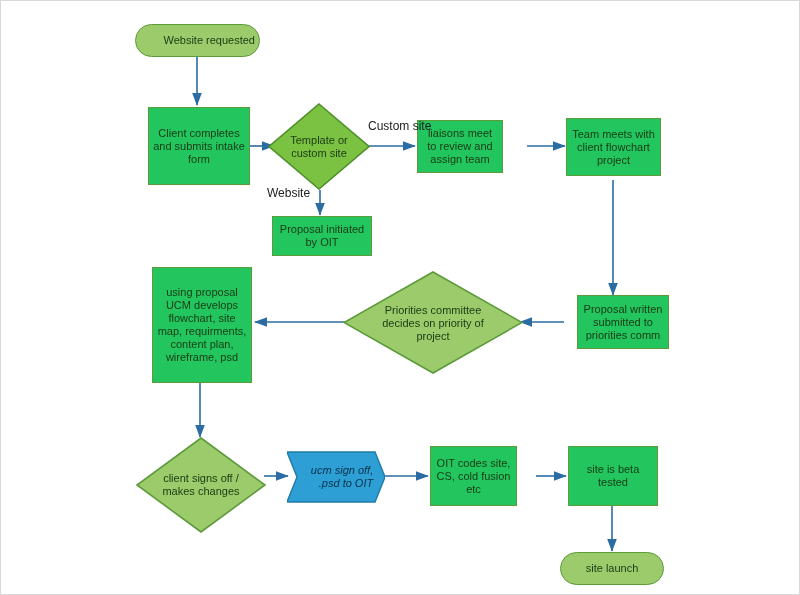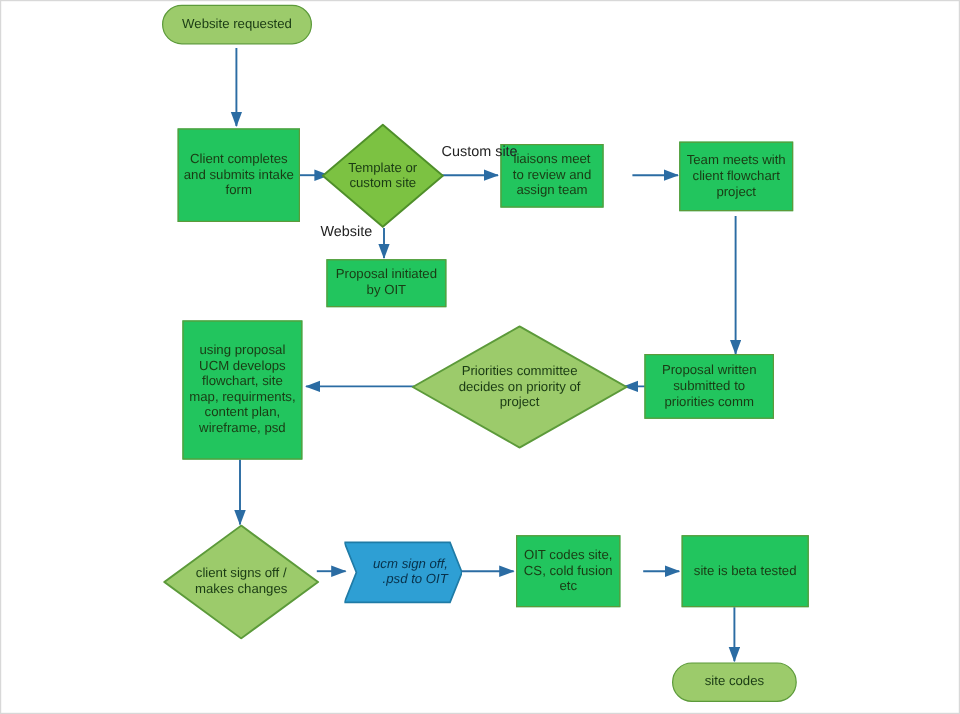--- a/index.html
+++ b/index.html
@@ -125,21 +125,21 @@
       <path d="M264,476 L288,476"></path>
 
       <path d="M385,476 L428,476"></path>
 
       <path d="M536,476 L566,476"></path>
 
       <path d="M612,506 L612,551"></path>
     </g>
   </svg>
 
-  <div class="node terminator" style="left:135px; top:4px; width:125px; height:33px;">
+  <div class="node terminator" style="left:135px; top:24px; width:125px; height:33px;justify-content:flex-end;">
     <span>Website requested</span>
   </div>
 
   <div class="node process" style="left:148px; top:107px; width:102px; height:78px;">
     <span>Client completes and submits intake form</span>
   </div>
 
   <div class="decision" style="left:268px; top:103px; width:102px; height:87px;">
     <svg class="shape" viewBox="0 0 102 87" preserveAspectRatio="none">
       <polygon points="51,1 101,43.5 51,86 1,43.5" fill="#7cc242" stroke="#4f8f2a" stroke-width="1.6"></polygon>
@@ -152,21 +152,21 @@
   </div>
 
   <div class="node process" style="left:566px; top:118px; width:95px; height:58px;">
     <span>Team meets with client flowchart project</span>
   </div>
 
   <div class="node process" style="left:272px; top:216px; width:100px; height:40px;">
     <span>Proposal initiated by OIT</span>
   </div>
 
-  <div class="node process" style="left:537px; top:295px; width:108px; height:54px;">
+  <div class="node process" style="left:577px; top:295px; width:92px; height:54px;">
     <span>Proposal written submitted to priorities comm</span>
   </div>
 
   <div class="decision" style="left:343px; top:271px; width:180px; height:103px;">
     <svg class="shape" viewBox="0 0 180 103" preserveAspectRatio="none">
       <polygon points="90,1 179,51.5 90,102 1,51.5" fill="#9ccb6b" stroke="#5c9a3a" stroke-width="1.6"></polygon>
     </svg>
     <div class="dlabel">Priorities committee decides on priority of project</div>
   </div>
 
@@ -185,24 +185,24 @@
     <svg style="position:absolute;left:0;top:0;width:100%;height:100%;" viewBox="0 0 98 54" preserveAspectRatio="none">
       <path d="M0,2 L88,2 L98,27 L88,52 L0,52 L10,27 Z" fill="#2e9fd4" stroke="#1f7ba6" stroke-width="1.4"></path>
     </svg>
     <div style="position:absolute; left:12%; top:50%; width:76%; transform:translateY(-50%); text-align:right; font-size:11px; line-height:13px; color:#08314a;font-style:italic;">ucm sign off, .psd to OIT</div>
   </div>
 
   <div class="node process" style="left:430px; top:446px; width:87px; height:60px;">
     <span>OIT codes site, CS, cold fusion etc</span>
   </div>
 
-  <div class="node process" style="left:568px; top:446px; width:106px; height:60px;">
+  <div class="node process" style="left:568px; top:446px; width:90px; height:60px;">
     <span>site is beta tested</span>
   </div>
 
   <div class="node terminator" style="left:560px; top:552px; width:104px; height:33px;">
-    <span>site codes</span>
+    <span>site launch</span>
   </div>
 
   <div class="edge-label" style="left:368px; top:119px;">Custom site</div>
   <div class="edge-label" style="left:267px; top:186px;">Website</div>
 
 </div>
 
 </body></html>

